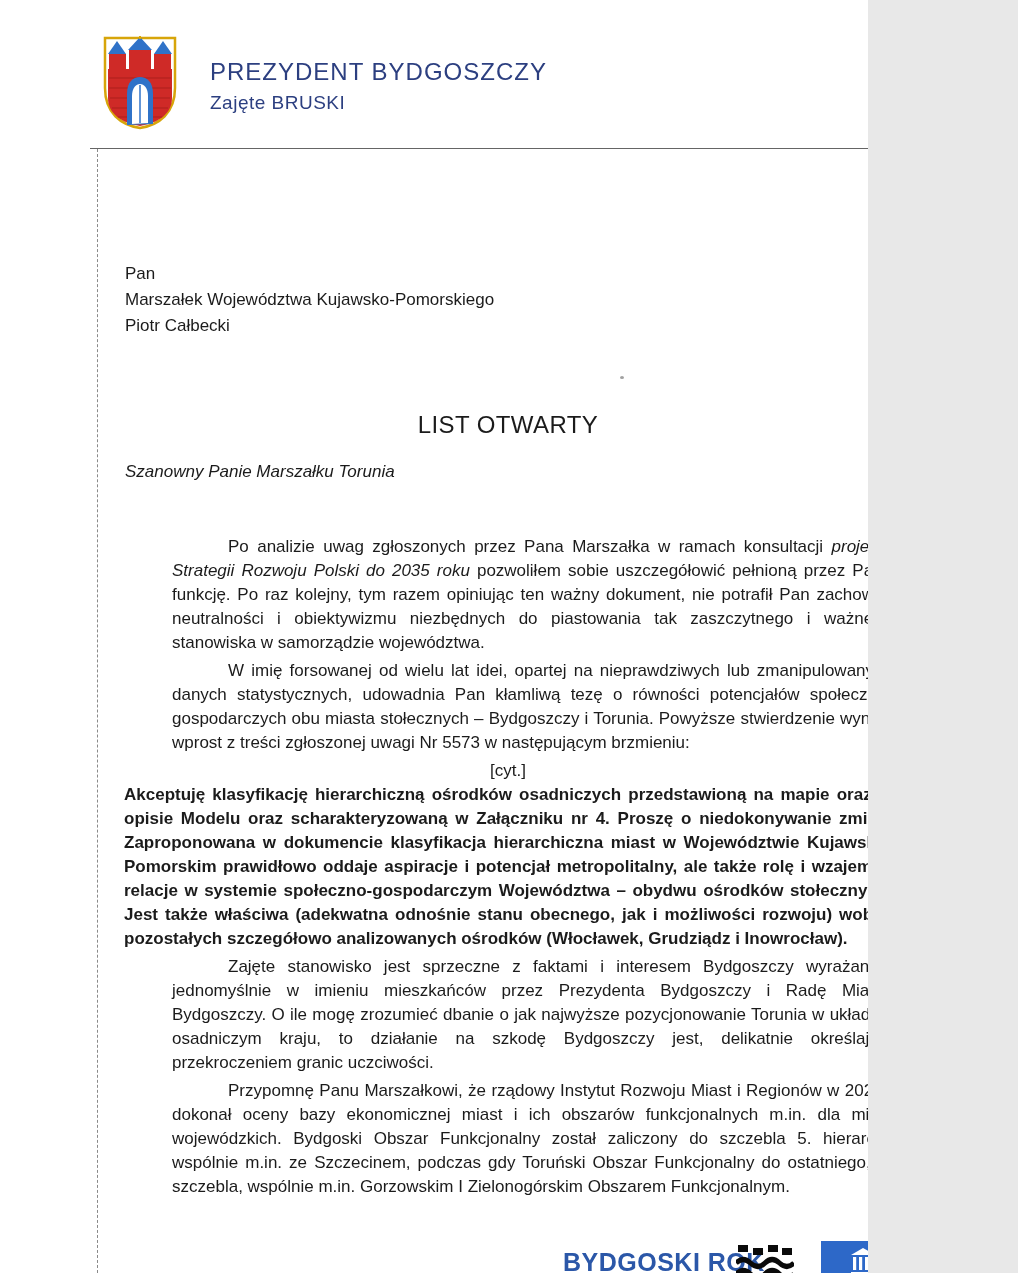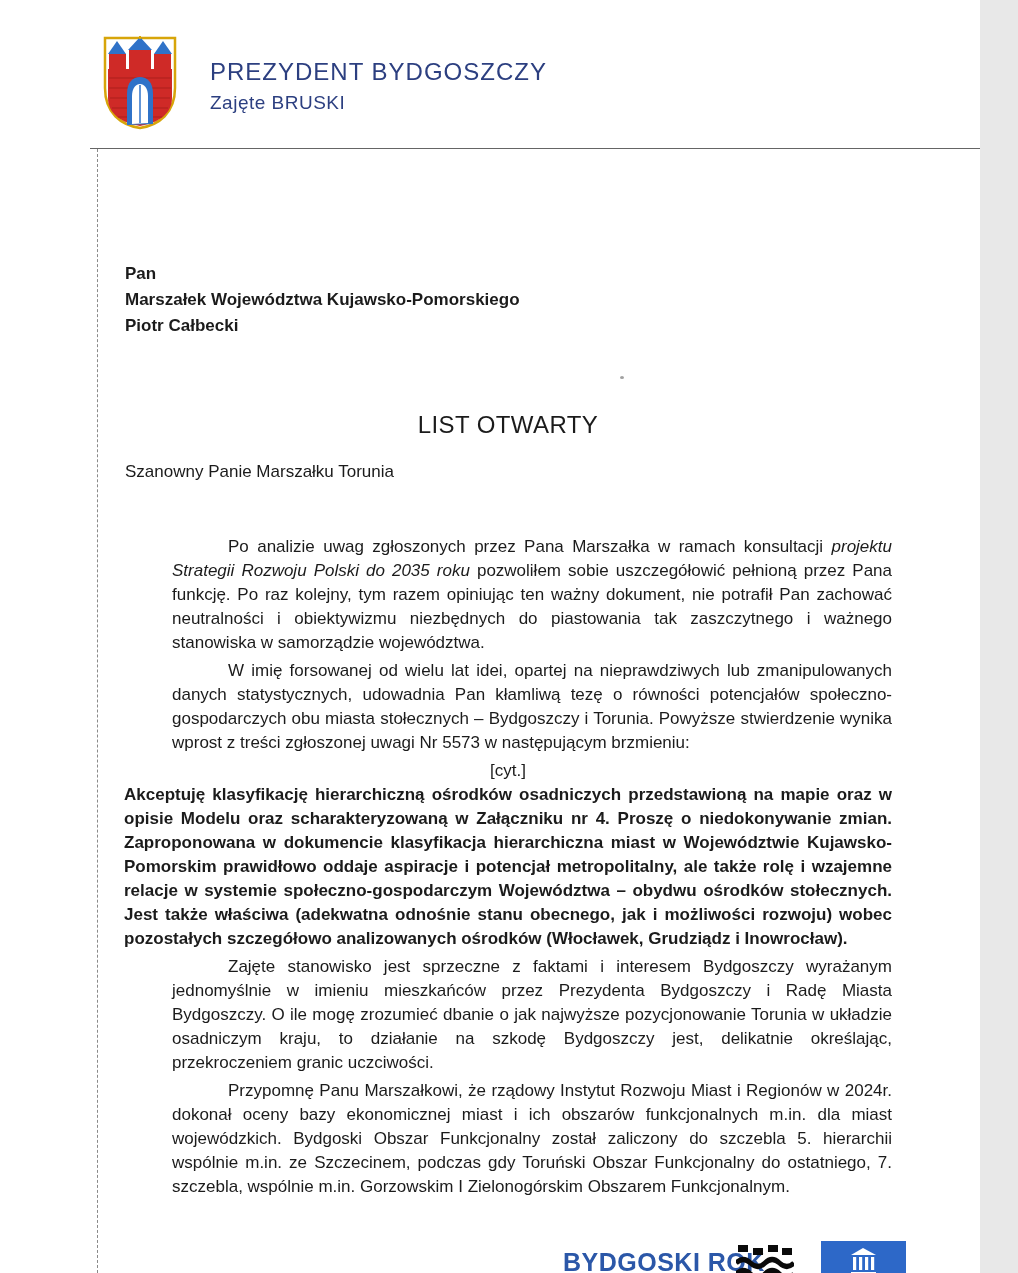--- a/index.html
+++ b/index.html
@@ -1,18 +1,18 @@
 <!DOCTYPE html>
 <html><head>
 <meta charset="utf-8">
 <style>
   html,body{margin:0;padding:0;background:#e8e8e8;}
   .page{
     position:relative;
-    width:980px;height:1273px;
+    width:868px;height:1273px;
     background:#ffffff;
     overflow:hidden;
     font-family:"Liberation Sans", sans-serif;
     color:#1b1b1b;
   }
   
   .crest{position:absolute;left:100px;top:36px;width:80px;height:94px;}
   .head-org{
     position:absolute;left:210px;top:58px;
     font-size:24px;letter-spacing:1px;font-weight:400;
@@ -26,27 +26,27 @@
   .header-rule{
     position:absolute;left:90px;top:148px;width:903px;height:0;
     border-top:1.5px solid #4a4a4a;opacity:.85;
   }
   .margin-line{
     position:absolute;left:97px;top:149px;height:1124px;width:0;
     border-left:1px dashed #6d6d6d;opacity:.8;
   }
   
   .dateline{position:absolute;left:125px;top:160px;font-size:17px;line-height:27px;}
-  .recipient{position:absolute;left:125px;top:261px;font-size:17px;line-height:26px;font-weight:700;}
+  .recipient{position:absolute;left:125px;top:261px;font-size:17px;line-height:26px;font-weight:400;}
   
   .letter-title{
     position:absolute;left:124px;top:411px;width:768px;
     text-align:center;font-size:24px;letter-spacing:.4px;
   }
-  .greeting{position:absolute;left:125px;top:462px;font-size:17px;}
+  .greeting{position:absolute;left:125px;top:462px;font-size:17px;font-style:italic;}
   .body-flow{
     position:absolute;left:124px;top:535px;width:768px;
     font-size:17px;line-height:24px;text-align:justify;
   }
   .para{margin:0 0 4px 0;}
   .indent{text-indent:56px;margin-left:48px;}
   .cyt{margin:0;text-align:center;}
   .bold-quote{font-weight:700;}
   .it{font-style:italic;}
   .artifact-dot{

